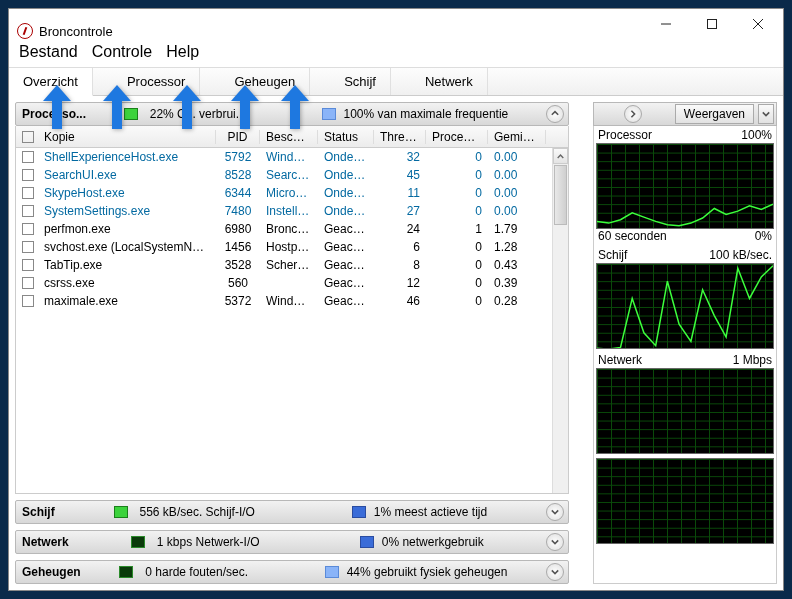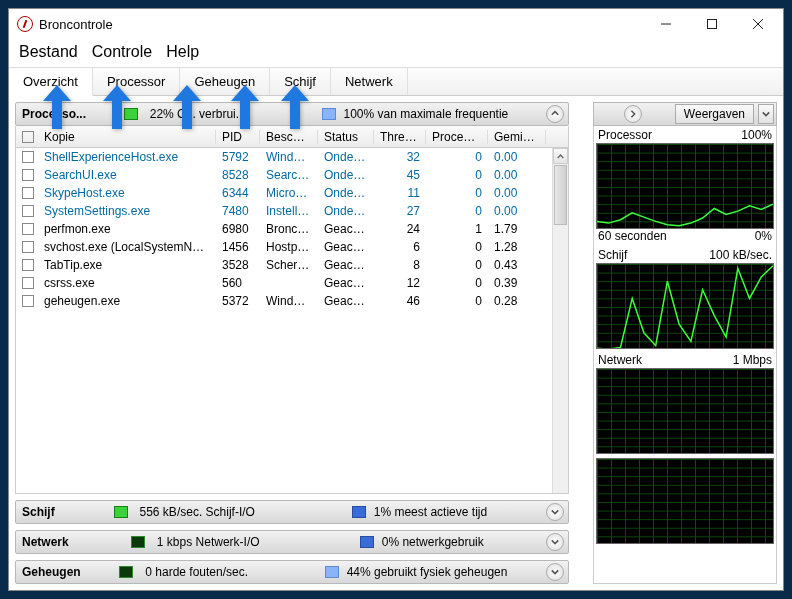--- a/index.html
+++ b/index.html
@@ -1,27 +1,27 @@
 <!DOCTYPE html>
 <html><head>
 <meta charset="utf-8">
 <style>
 * { box-sizing: border-box; margin: 0; padding: 0; font-family: "Segoe UI", Tahoma, sans-serif; font-size: 12px; }
 body { background: #0a2a4a; padding: 8px; }
 .window { width: 776px; height: 583px; background: #fff; border: 1px solid #888; display: flex; flex-direction: column; position: relative; }
-.titlebar { display: flex; align-items: center; height: 30px; padding: 0 2px 0 8px; }
+.titlebar { display: flex; align-items: flex-end; height: 30px; padding: 0 2px 0 8px; }
 .titlebar .icon { width: 16px; height: 16px; border: 1.5px solid #a00; border-radius: 50%; margin-right: 6px; display: flex; align-items: center; justify-content: center; position: relative; }
 .titlebar .icon::after { content: ""; width: 2px; height: 8px; background: #a00; transform: rotate(20deg); }
 .titlebar .title { font-size: 13px; }
 .winbtns { margin-left: auto; display: flex; }
 .winbtn { width: 46px; height: 30px; display: flex; align-items: center; justify-content: center; }
 .winbtn svg { width: 10px; height: 10px; stroke: #222; stroke-width: 1; fill: none; }
 .menubar { display: flex; gap: 14px; padding: 4px 10px 6px; }
 .menubar span { font-size: 16px; }
-.tabs { display: flex; border-top: 1px solid #ddd; border-bottom: 1px solid #ccc; background: linear-gradient(#fdfdfd, #f0f0f0); position: relative; }
+.tabs { display: flex; border-top: 1px solid #ddd; border-bottom: 1px solid #ccc; background: linear-gradient(#fdfdfd, #f0f0f0); position: relative; gap: 20px; }
 .tab { padding: 6px 14px; font-size: 13px; border-right: 1px solid #e0e0e0; }
 .tab.active { background: #fff; border-bottom: 1px solid #fff; margin-bottom: -1px; }
 .content { flex: 1; display: flex; gap: 8px; padding: 6px; overflow: hidden; }
 .left { flex: 1; display: flex; flex-direction: column; gap: 6px; overflow: hidden; }
 .right { width: 184px; display: flex; flex-direction: column; margin-left: 16px; }
 .panel-hdr { background: linear-gradient(#f2f2f2, #d8d8d8); border: 1px solid #b8b8b8; border-radius: 2px; height: 24px; display: flex; align-items: center; padding: 0 4px 0 6px; gap: 8px; }
 .panel-hdr .name { font-weight: bold; }
 .swatch { width: 14px; height: 12px; margin-left: auto; }
 .swatch.green { background: #3cd23c; border: 1px solid #1a801a; }
 .swatch.darkgreen { background: #0a3a0a; border: 1px solid #2a8a2a; }
@@ -33,21 +33,21 @@
 .chevbtn svg { width: 8px; height: 8px; stroke: #555; stroke-width: 2; fill: none; }
 .grid { border: 1px solid #ccc; border-top: none; flex: 1; overflow: hidden; position: relative; }
 .ghdr { display: flex; background: linear-gradient(#fafafa, #ececec); border-bottom: 1px solid #ccc; height: 22px; align-items: center; }
 .ghdr .col { padding: 0 6px; border-right: 1px solid #ddd; overflow: hidden; white-space: nowrap; text-overflow: ellipsis; }
 .rows { }
 .row { display: flex; height: 18px; align-items: center; }
 .row .cell { padding: 0 6px; overflow: hidden; white-space: nowrap; text-overflow: ellipsis; }
 .row.link { color: #0369a1; }
 .cbox { width: 12px; height: 12px; border: 1px solid #888; margin: 0 4px 0 6px; flex-shrink: 0; }
 .c-name { width: 178px; }
-.c-pid { width: 44px; text-align: left; }
+.c-pid { width: 44px; text-align: center; }
 .c-desc { width: 58px; }
 .c-stat { width: 56px; }
 .c-thr { width: 52px; text-align: right; }
 .c-proc { width: 62px; text-align: right; }
 .c-avg { width: 58px; text-align: left; }
 .scrollbar { position: absolute; right: 0; top: 22px; bottom: 0; width: 16px; background: #f0f0f0; border-left: 1px solid #ddd; }
 .sb-btn { height: 16px; background: linear-gradient(#fafafa, #e4e4e4); border: 1px solid #ccc; display: flex; align-items: center; justify-content: center; }
 .sb-btn svg { width: 7px; height: 7px; stroke: #666; stroke-width: 2; fill: none; }
 .sb-thumb { height: 60px; background: linear-gradient(90deg, #e8e8e8, #cfcfcf); border: 1px solid #bbb; margin: 1px; }
 .right-hdr { display: flex; align-items: center; background: linear-gradient(#f2f2f2, #d8d8d8); border: 1px solid #b8b8b8; height: 24px; padding: 0 2px; gap: 4px; }
@@ -208,21 +208,21 @@
                 <div class="cell c-name">csrss.exe</div>
                 <div class="cell c-pid">560</div>
                 <div class="cell c-desc"></div>
                 <div class="cell c-stat">Geactiv...</div>
                 <div class="cell c-thr">12</div>
                 <div class="cell c-proc">0</div>
                 <div class="cell c-avg">0.39</div>
               </div>
               <div class="row">
                 <div class="cbox"></div>
-                <div class="cell c-name">geheugen.exe</div>
+                <div class="cell c-name">maximale.exe</div>
                 <div class="cell c-pid">5372</div>
                 <div class="cell c-desc">Window...</div>
                 <div class="cell c-stat">Geactiv...</div>
                 <div class="cell c-thr">46</div>
                 <div class="cell c-proc">0</div>
                 <div class="cell c-avg">0.28</div>
               </div>
             </div>
           <div class="scrollbar">
             <div class="sb-btn">

